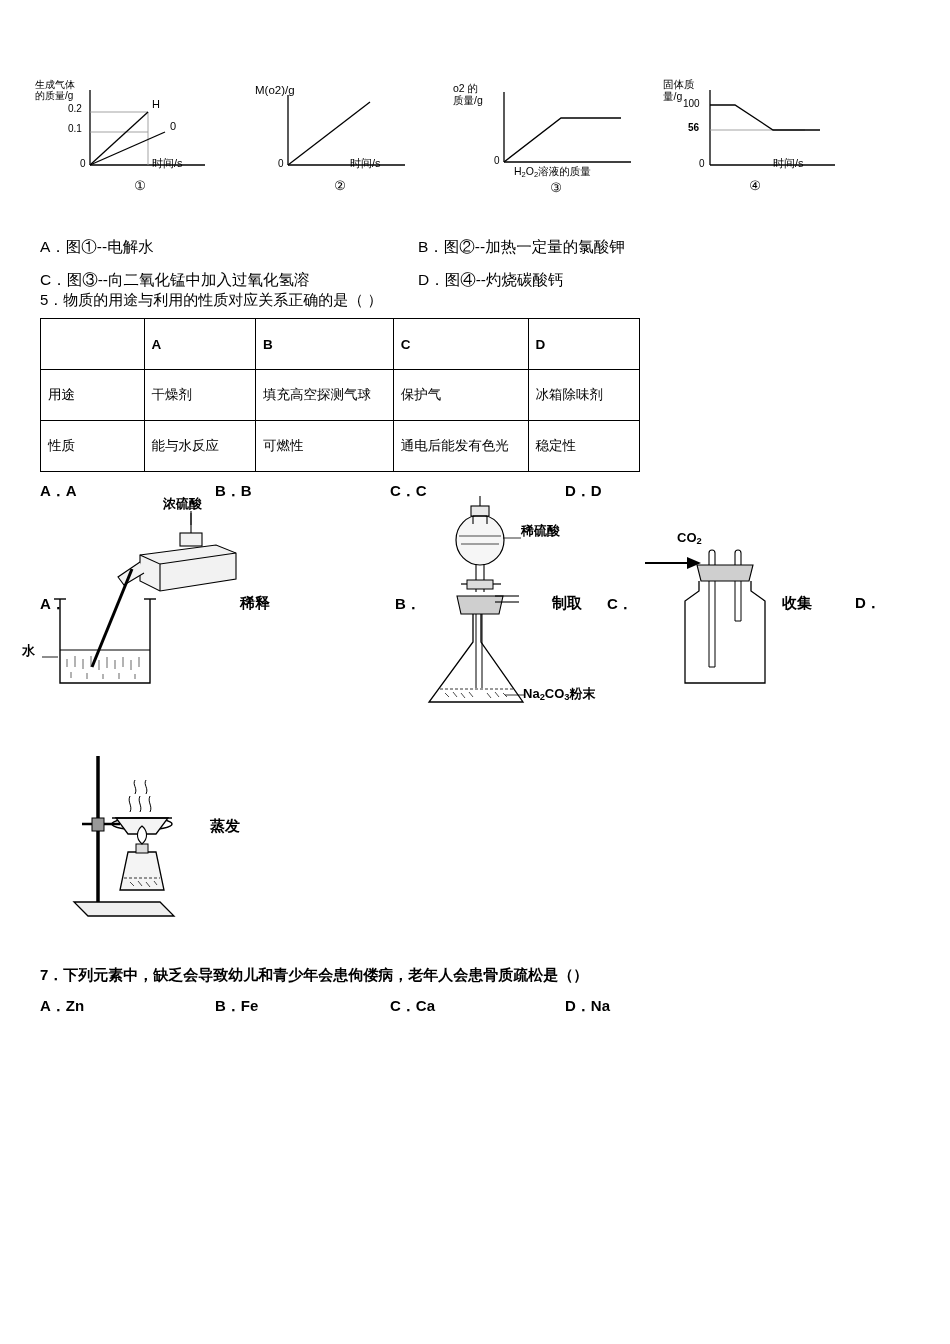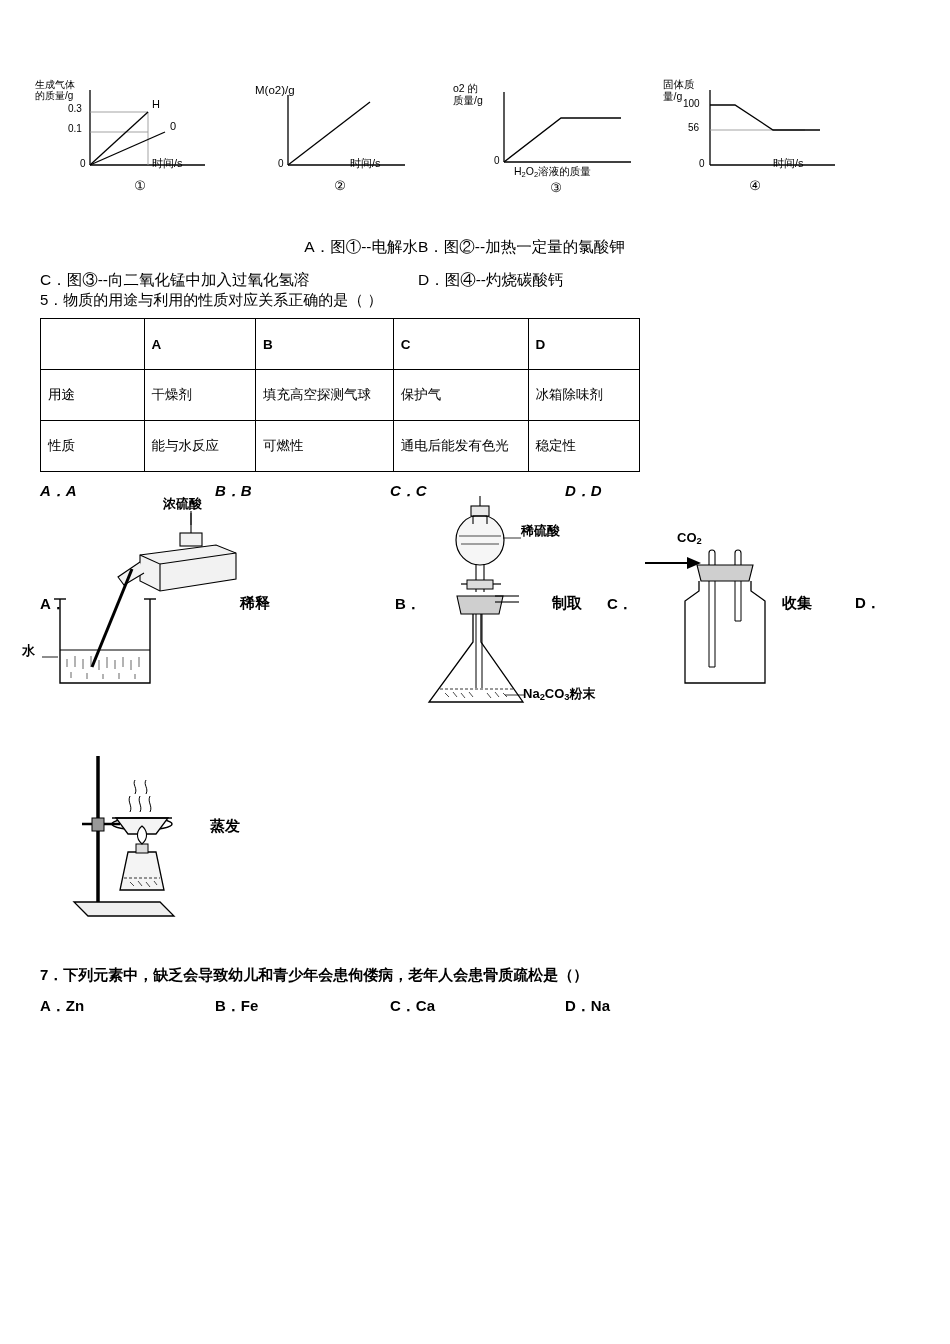--- a/index.html
+++ b/index.html
@@ -91,21 +91,20 @@
   table.qtable col.c2 { width: 140px; }
   table.qtable col.c3 { width: 137px; }
   table.qtable col.c4 { width: 113px; }
 
   .abcd {
     display: flex;
     font-size: 15px;
     font-family: "Liberation Sans", sans-serif;
     font-weight: bold;
     margin-top: 10px;
-    font-style: italic;
   }
   .abcd span { display: inline-block; }
   .abcd .c { width: 175px; }
   .app-row {
     position: relative;
     height: 200px;
   }
   .lbl {
     position: absolute;
     font-size: 15px;
@@ -161,21 +160,21 @@
           <line x1="50" y1="62" x2="108" y2="62" stroke="#999" stroke-width="0.9"></line>
           <line x1="108" y1="42" x2="108" y2="95" stroke="#999" stroke-width="0.9"></line>
 
           <line x1="50" y1="95" x2="108" y2="42" stroke="#000" stroke-width="1.3"></line>
           <line x1="50" y1="95" x2="125" y2="62" stroke="#000" stroke-width="1.3"></line>
         </svg>
         <div style="position:absolute;left:-5px;top:9px;font-size:10px;font-family:'Liberation Sans',sans-serif;line-height:11px;">
           <div>生成气体</div>
           <div>的质量/g</div>
         </div>
-        <div style="position:absolute;left:28px;top:33px;font-size:10px;font-family:'Liberation Sans',sans-serif;">0.3</div>
+        <div style="position:absolute;left:28px;top:33px;font-size:10px;font-family:'Liberation Sans',sans-serif;">0.2</div>
         <div style="position:absolute;left:28px;top:53px;font-size:10px;font-family:'Liberation Sans',sans-serif;">0.1</div>
         <div style="position:absolute;left:40px;top:88px;font-size:10px;font-family:'Liberation Sans',sans-serif;">0</div>
         <div style="position:absolute;left:112px;top:86px;font-size:11px;font-family:'Liberation Sans',sans-serif;">时间/s</div>
         <div style="position:absolute;left:112px;top:28px;font-size:11px;font-family:'Liberation Sans',sans-serif;">H</div>
         <div style="position:absolute;left:130px;top:50px;font-size:11px;font-family:'Liberation Sans',sans-serif;">0</div>
         <div class="figcap" style="left:0;">①</div>
       </div>
 
       <div class="fig" style="left:200px;">
         <svg width="200" height="130" viewBox="0 0 200 130">
@@ -209,28 +208,28 @@
           <line x1="55" y1="20" x2="55" y2="95" stroke="#000" stroke-width="1.3"></line>
           <line x1="55" y1="95" x2="180" y2="95" stroke="#000" stroke-width="1.3"></line>
           <line x1="55" y1="60" x2="150" y2="60" stroke="#999" stroke-width="0.9"></line>
           <polyline points="55,35 80,35 118,60 165,60" fill="none" stroke="#000" stroke-width="1.3"></polyline>
         </svg>
         <div style="position:absolute;left:8px;top:8px;font-size:10.5px;font-family:'Liberation Sans',sans-serif;line-height:12px;">
           <div>固体质</div>
           <div>量/g</div>
         </div>
         <div style="position:absolute;left:28px;top:28px;font-size:10px;font-family:'Liberation Sans',sans-serif;">100</div>
-        <div style="position:absolute;left:33px;top:52px;font-size:10px;font-family:'Liberation Sans',sans-serif;">56</div>
+        <div style="position:absolute;left:33px;top:52px;font-size:10px;font-family:'Liberation Sans',sans-serif;font-weight:bold;">56</div>
         <div style="position:absolute;left:44px;top:88px;font-size:10px;font-family:'Liberation Sans',sans-serif;">0</div>
         <div style="position:absolute;left:118px;top:86px;font-size:11px;font-family:'Liberation Sans',sans-serif;">时间/s</div>
         <div class="figcap" style="left:0;">④</div>
       </div>
     </div>
 
-    <div class="optline" style="margin-top:22px;text-align:right;">
+    <div class="optline" style="margin-top:22px;">
       <span class="opt opt-a">A．图①--电解水</span>
       <span class="opt">B．图②--加热一定量的氯酸钾</span>
     </div>
     <div class="optline">
       <span class="opt opt-a">C．图③--向二氧化锰中加入过氧化氢溶</span>
       <span class="opt">D．图④--灼烧碳酸钙</span>
     </div>
 
     <div class="qline">5．物质的用途与利用的性质对应关系正确的是（      ）</div>
 

